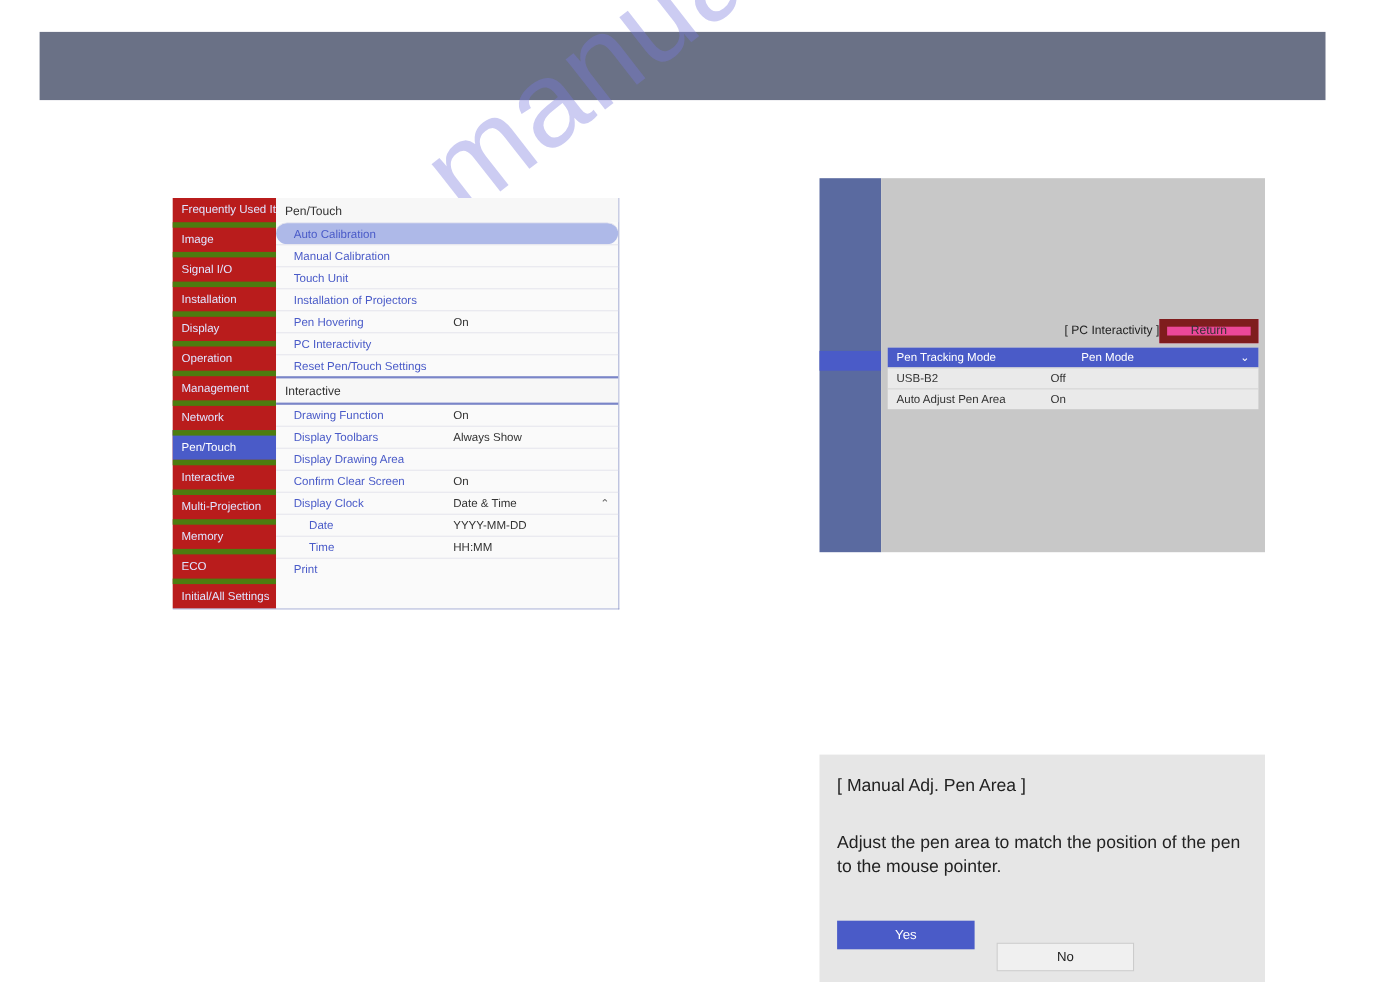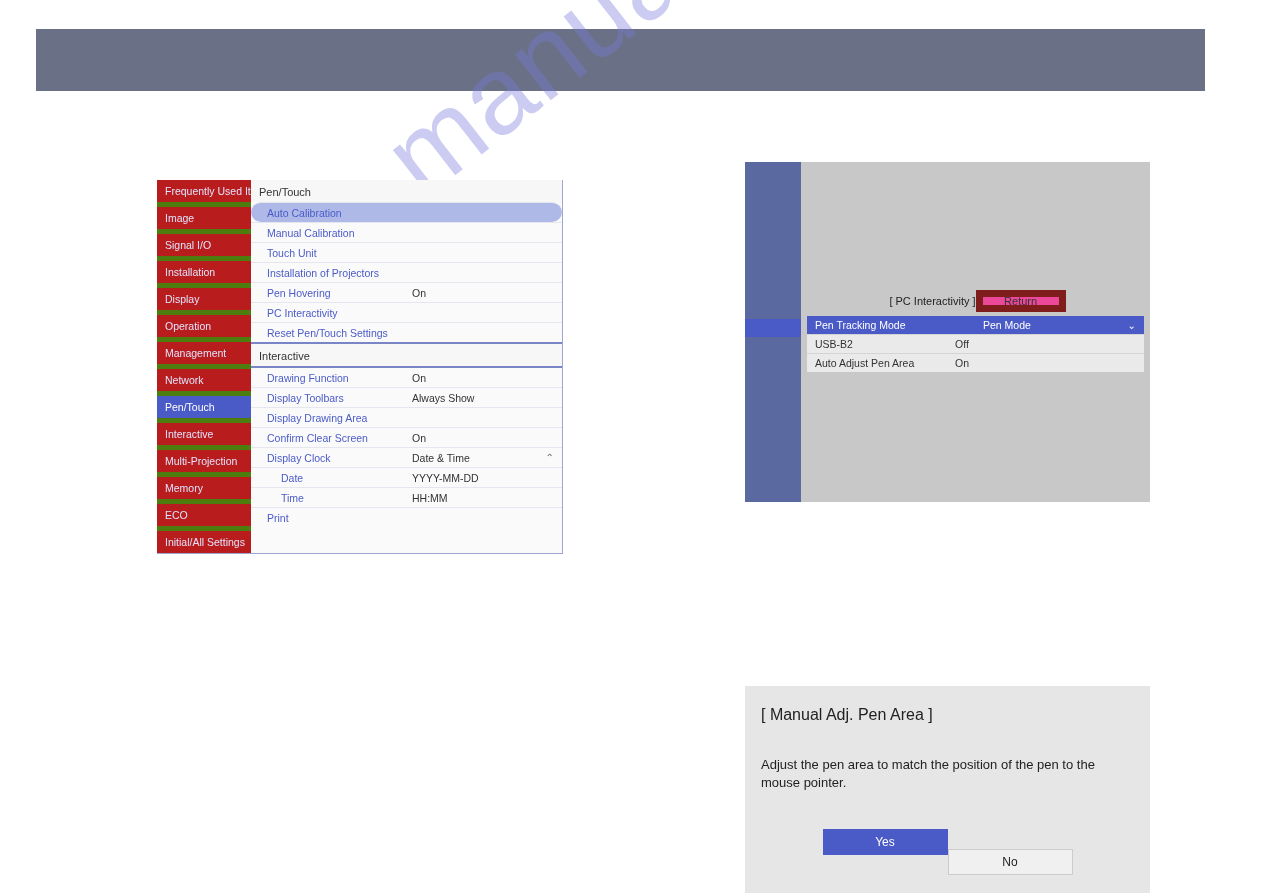--- a/index.html
+++ b/index.html
@@ -25,36 +25,36 @@
   .detail-item .dval { flex: 1; color: #333; }
   .detail-item.sub .dlabel { padding-left: 14px; flex: 0 0 145px; }
   .detail-item .chevron { color: #666; font-size: 10px; }
   .heavy-divider { border-top: 2px solid #7a85c8; }
 
   
   .pcpanel { position: absolute; left: 745px; top: 162px; width: 405px; height: 340px; display: flex; }
   .pcpanel .bluebar { width: 56px; background: #5a6aa0; position: relative; }
   .pcpanel .gray { flex: 1; background: #c8c8c8; position: relative; }
   .blue-stripe { position: absolute; left: 0; width: 56px; top: 157px; height: 18px; background: #4a5bc8; }
-  .pc-header { position: absolute; left: 10px; top: 128px; right: 6px; height: 22px; display: flex; align-items: center; justify-content: center; }
+  .pc-header { position: absolute; left: 10px; top: 128px; right: 6px; height: 22px; display: flex; align-items: center; justify-content: flex-end; }
   .pc-header-title { color: #222; font-size: 11px; }
   .return-btn { background: #ec4899; border: 7px solid #7f1d1d; width: 90px; height: 22px; font-size: 11px; display: flex; align-items: center; justify-content: center; cursor: pointer; }
   .pc-list { position: absolute; left: 6px; right: 6px; top: 154px; background: #eaeaea; }
   .pc-row { display: flex; align-items: center; padding: 3px 8px; font-size: 10.5px; border-top: 1px solid #d4d4d4; cursor: pointer; }
   .pc-row:first-child { border-top: none; }
   .pc-row .plabel { flex: 0 0 140px; }
   .pc-row .pval { flex: 1; }
   .pc-row .pche { font-size: 10px; }
   .pc-row.selected { background: #4a5bc8; color: #fff; gap: 28px; }
 
   
   .dialog { position: absolute; left: 745px; top: 686px; width: 405px; background: #e6e6e6; padding: 20px 16px 22px; }
   .dialog-title { font-size: 16px; color: #222; margin-bottom: 32px; }
-  .dialog-msg { font-size: 13px; color: #222; line-height: 1.35; margin-bottom: 38px; }
-  .dialog-actions { display: flex; justify-content: center; }
+  .dialog-msg { font-size: 16px; color: #222; line-height: 1.35; margin-bottom: 38px; }
+  .dialog-actions { display: flex; justify-content: flex-start; gap: 20px; }
   .btn { width: 125px; height: 26px; display: flex; align-items: center; justify-content: center; font-size: 12px; cursor: pointer; }
   .btn-primary { background: #4a5bc8; color: #fff; }
   .btn-secondary { background: #f0f0f0; color: #222; border: 1px solid #ccc; margin-top: 20px; }
 </style>
 </head>
 <body>
 
 <div class="banner"></div>
 
 <div class="watermark">manualshive.com</div>

